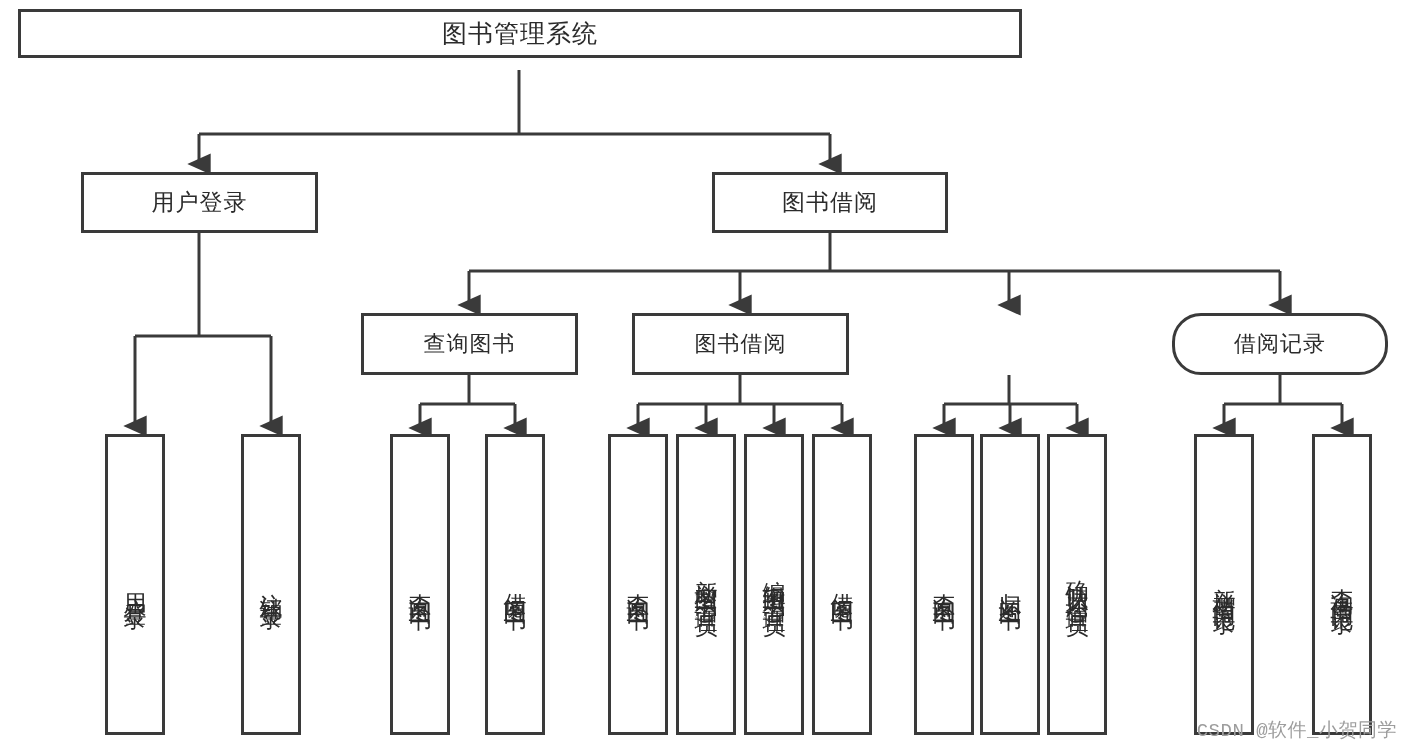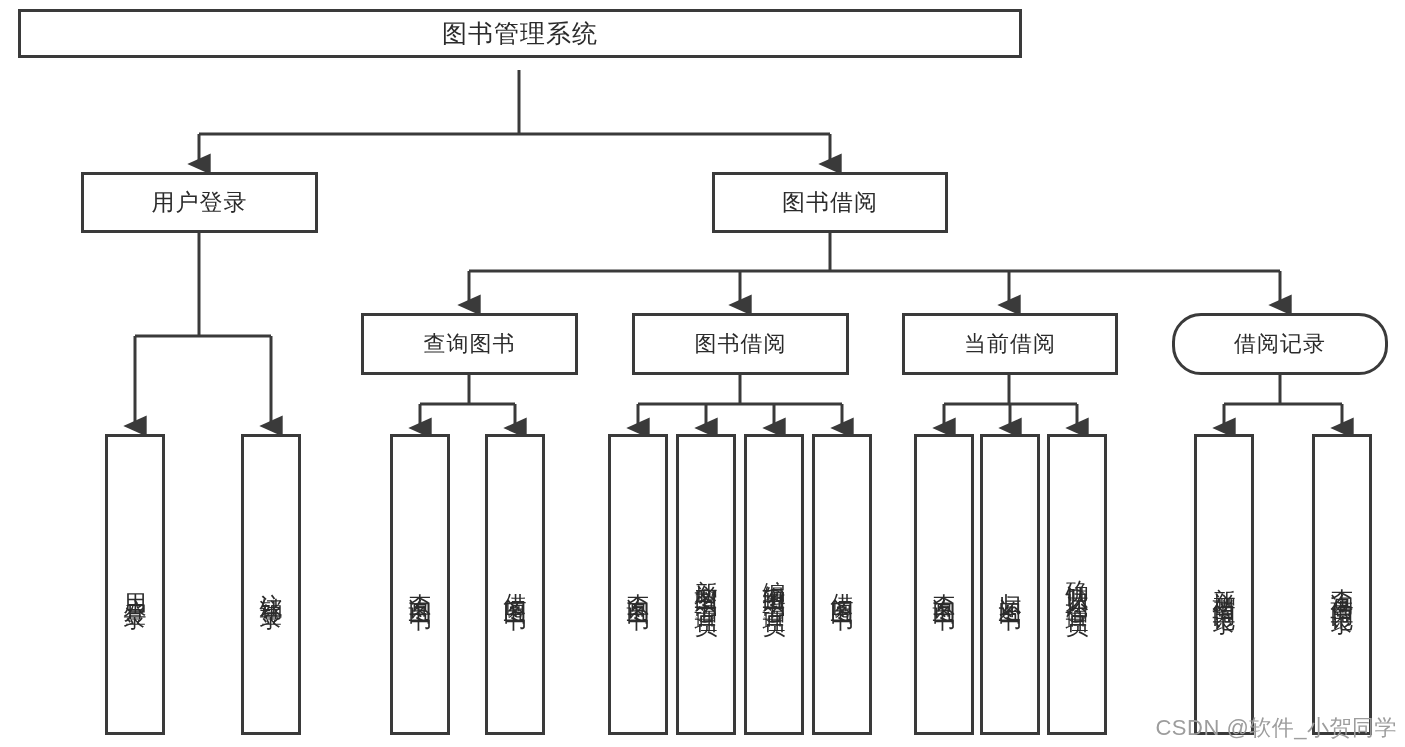--- a/index.html
+++ b/index.html
@@ -64,25 +64,25 @@
     text-align: center;
   }
   .hlabel {
     white-space: nowrap;
     line-height: 1;
   }
   #watermark {
     position: absolute;
     right: 8px;
     bottom: 4px;
-    font-size: 22px;
+    font-size: 19px;
     color: #9d9d9d;
     letter-spacing: 0.5px;
     white-space: nowrap;
-    font-family: Liberation Sans, sans-serif;
+    font-family: Liberation Mono, monospace;
   }
 </style>
 </head>
 <body>
 
 <div id="diagram-canvas">
 
   <svg id="edge-layer" viewBox="0 0 1405 747" width="1405" height="747" xmlns="http://www.w3.org/2000/svg">
     <defs>
       <marker id="arrowhead" markerWidth="9" markerHeight="9" refX="3.2" refY="4.5" orient="auto" markerUnits="strokeWidth">
@@ -156,23 +156,20 @@
   <div class="node leaf" style="left:241px; top:434px; width:60px; height:301px;">
     <span class="vlabel">注销登录</span>
   </div>
 
   <div class="node level2" style="left:361px; top:313px; width:217px; height:62px;">
     <span class="hlabel">查询图书</span>
   </div>
   <div class="node level2" style="left:632px; top:313px; width:217px; height:62px;">
     <span class="hlabel">图书借阅</span>
   </div>
-  <div class="node level2" style="left:902px; top:313px; width:216px; height:62px;">
-    <span class="hlabel">当前借阅</span>
-  </div>
   <div class="node level2" style="left:1172px; top:313px; width:216px; height:62px;border-radius:29px;">
     <span class="hlabel">借阅记录</span>
   </div>
 
   <div class="node leaf" style="left:390px; top:434px; width:60px; height:301px;">
     <span class="vlabel">查询图书</span>
   </div>
   <div class="node leaf" style="left:485px; top:434px; width:60px; height:301px;">
     <span class="vlabel">借阅图书</span>
   </div>

